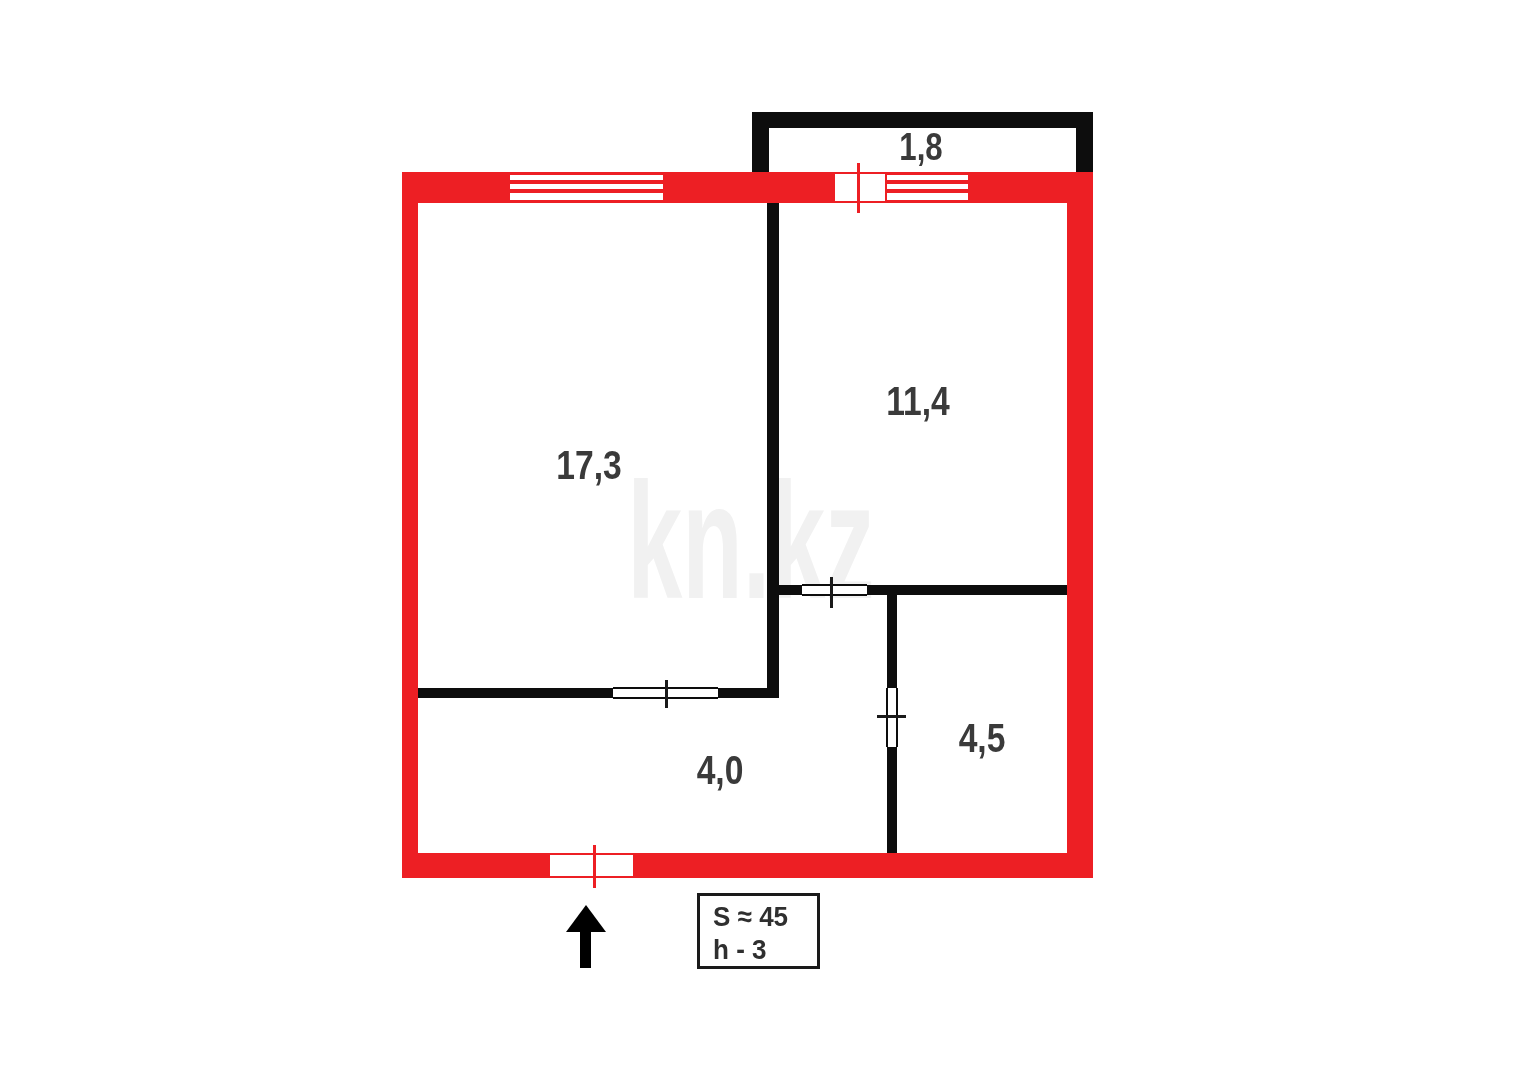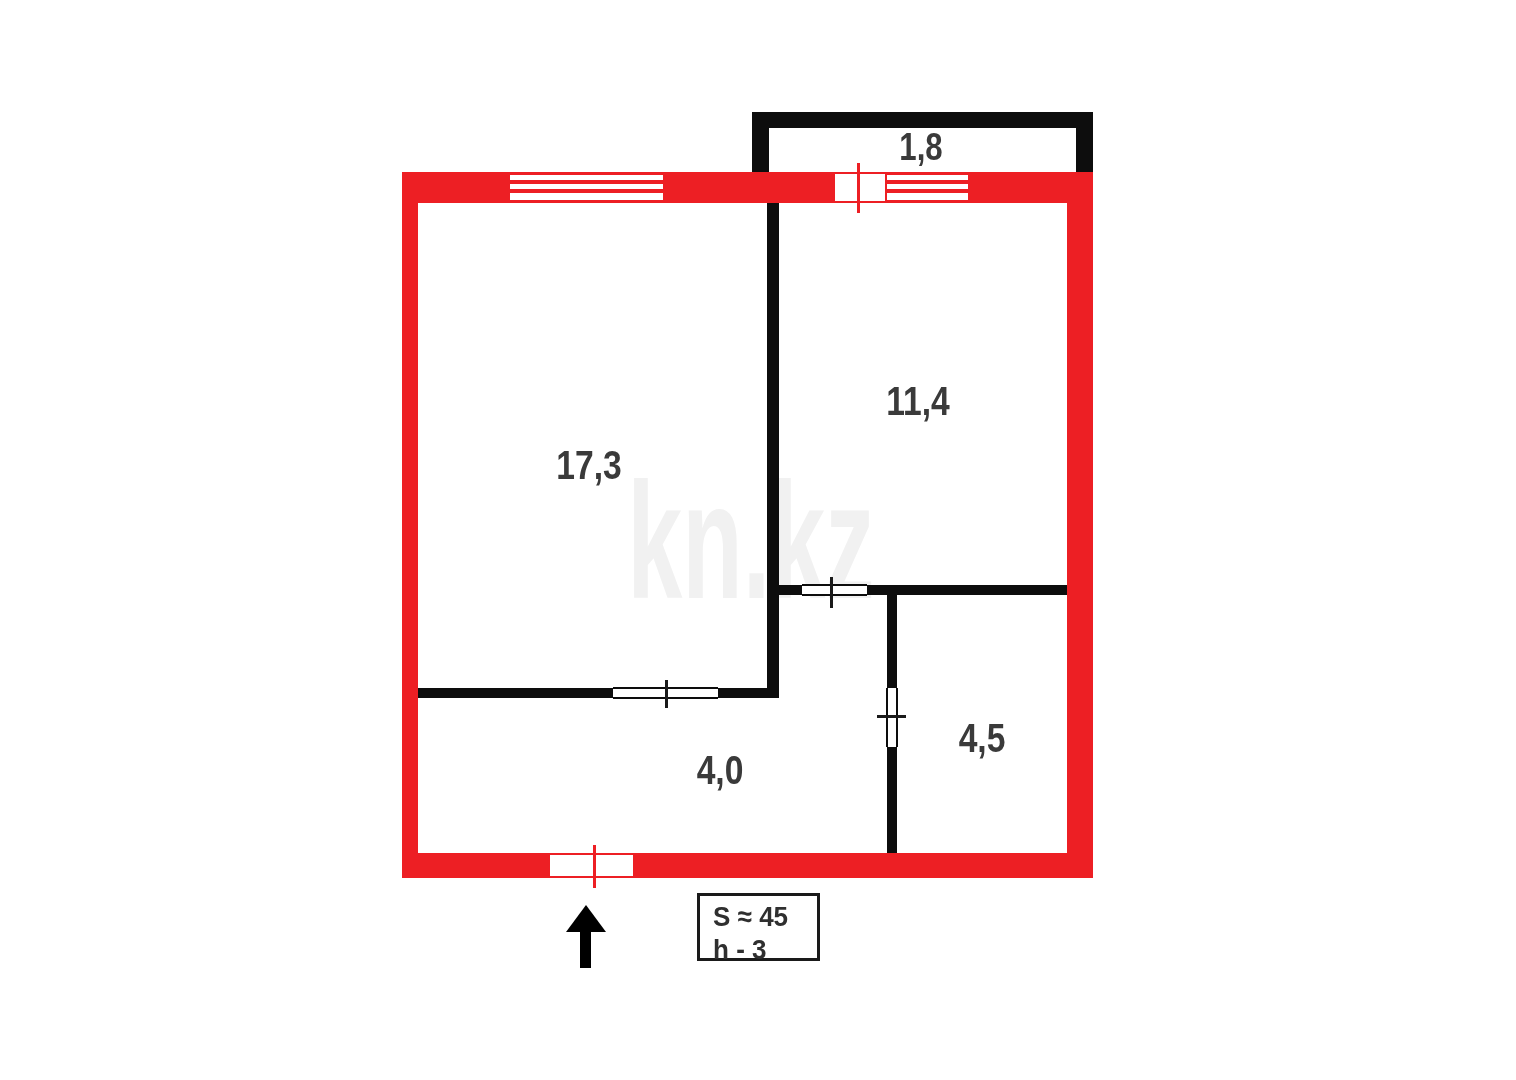--- a/index.html
+++ b/index.html
@@ -50,21 +50,21 @@
   .layer{position:absolute;inset:0;z-index:1;}
   
   #arrow-stem{position:absolute;left:580px;top:926px;width:11px;height:42px;background:#000;}
   #arrow-head{
     position:absolute;left:566px;top:905px;width:0;height:0;
     border-left:20px solid transparent;border-right:20px solid transparent;
     border-bottom:27px solid #000;
   }
   
   #legend{
-    position:absolute;left:697px;top:893px;width:123px;height:68px;box-sizing:border-box;
+    position:absolute;left:697px;top:893px;width:123px;height:76px;box-sizing:border-box;
     border:3px solid #1a1a1a;background:#fff;padding:4px 0 0 13px;
   }
   #legend .line{color:#2f2f2f;font-weight:700;font-size:28px;line-height:33px;transform-origin:left;transform:scaleX(0.93);}
 </style>
 </head>
 <body>
 
 <div id="canvas">
 
   <div id="watermark">kn.kz</div>

